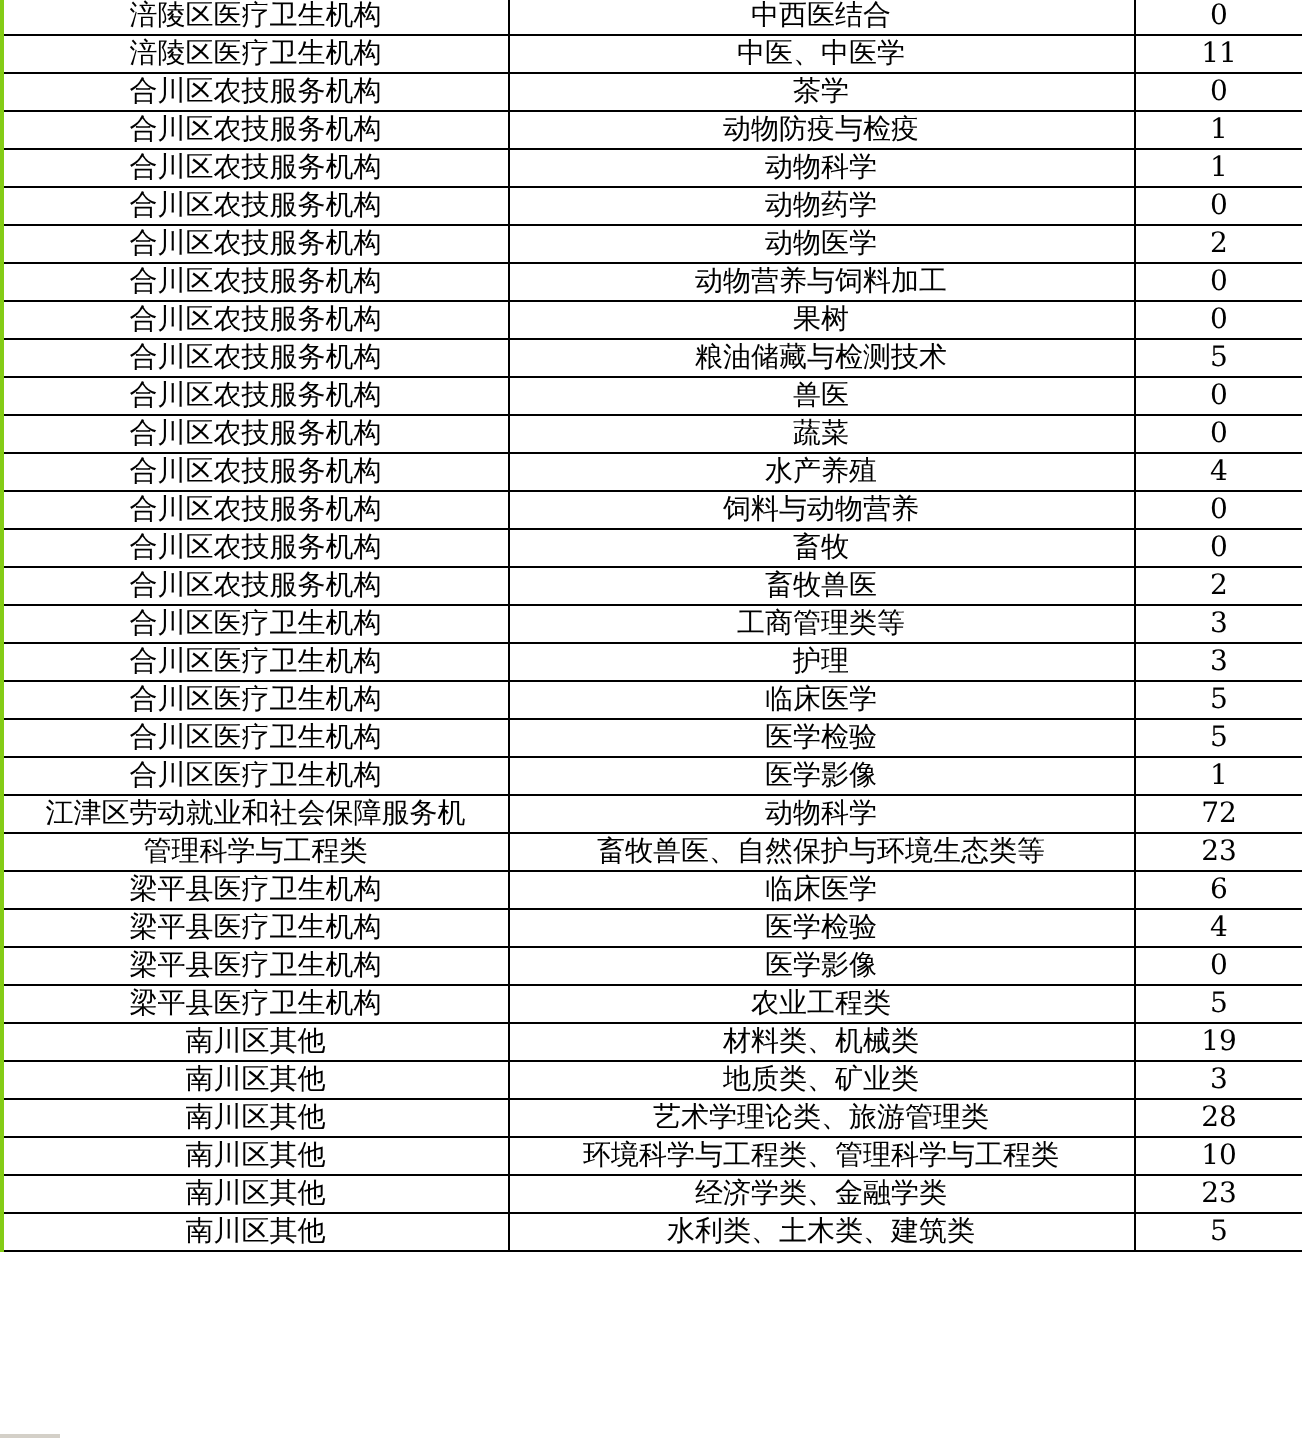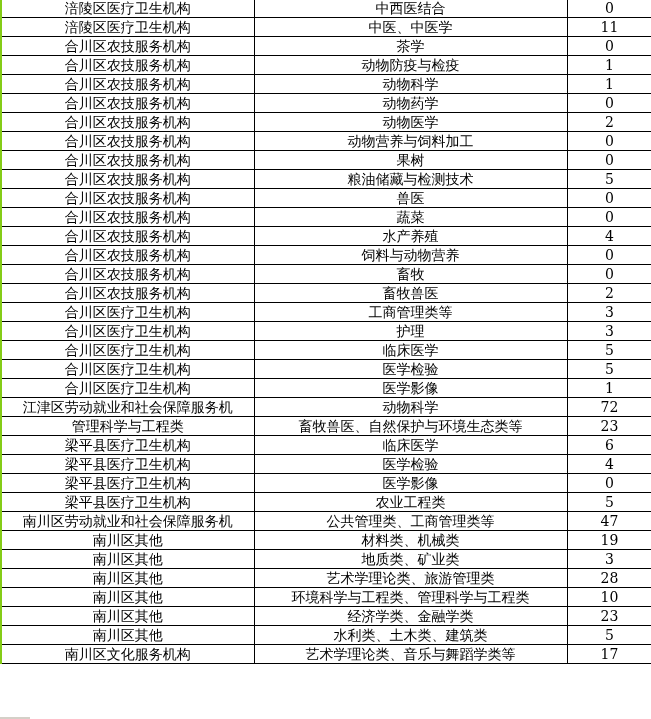--- a/index.html
+++ b/index.html
@@ -190,25 +190,20 @@
           <td class="org">梁平县医疗卫生机构</td>
           <td>医学影像</td>
           <td class="num">0</td>
         </tr>
         <tr>
           <td class="org">梁平县医疗卫生机构</td>
           <td>农业工程类</td>
           <td class="num">5</td>
         </tr>
         <tr>
-          <td class="org">南川区劳动就业和社会保障服务机</td>
-          <td>公共管理类、工商管理类等</td>
-          <td class="num">47</td>
-        </tr>
-        <tr>
           <td class="org">南川区其他</td>
           <td>材料类、机械类</td>
           <td class="num">19</td>
         </tr>
         <tr>
           <td class="org">南川区其他</td>
           <td>地质类、矿业类</td>
           <td class="num">3</td>
         </tr>
         <tr>
@@ -223,22 +218,17 @@
         </tr>
         <tr>
           <td class="org">南川区其他</td>
           <td>经济学类、金融学类</td>
           <td class="num">23</td>
         </tr>
         <tr>
           <td class="org">南川区其他</td>
           <td>水利类、土木类、建筑类</td>
           <td class="num">5</td>
-        </tr>
-        <tr>
-          <td class="org">南川区文化服务机构</td>
-          <td>艺术学理论类、音乐与舞蹈学类等</td>
-          <td class="num">17</td>
         </tr>
       </tbody>
   </table>
 </div>
 <div class="corner-strip"></div>
 
 </body></html>

